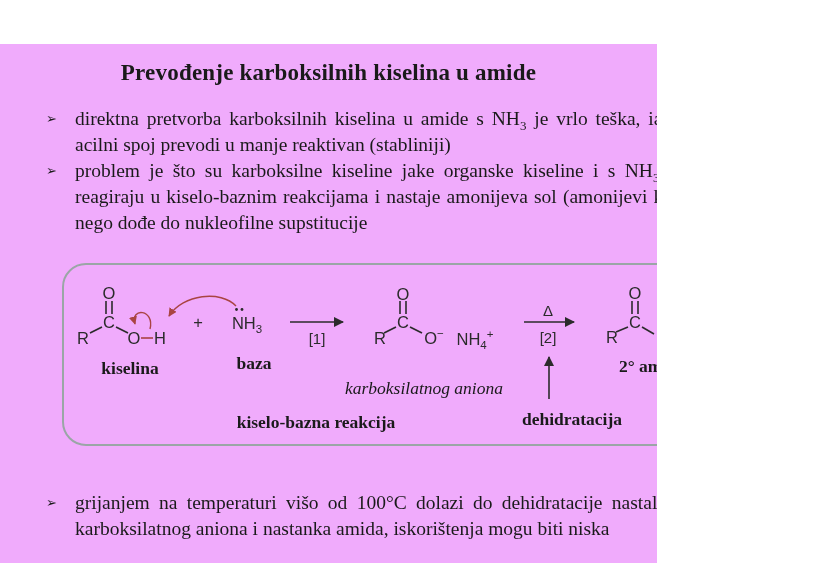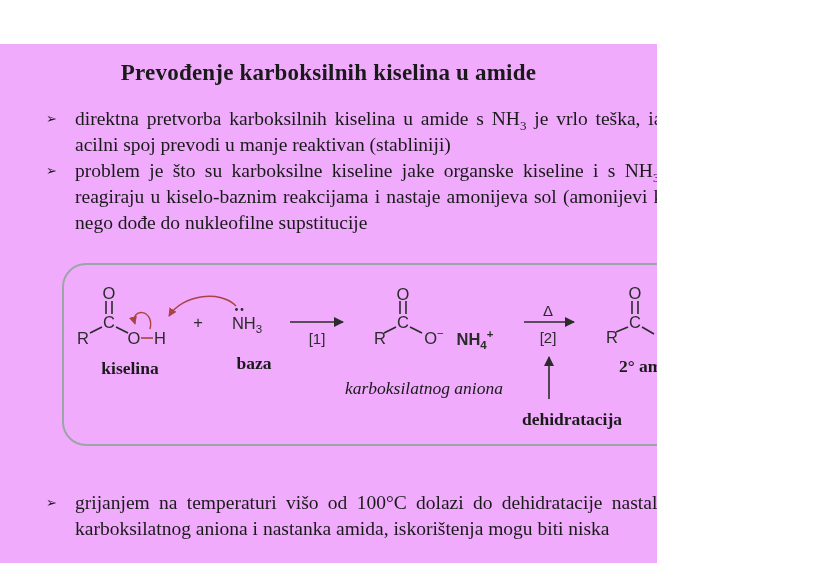--- a/index.html
+++ b/index.html
@@ -103,35 +103,36 @@
 
     <span class="atom" style="left:183px;top:58px;"><span>NH</span><sub>3</sub></span>
     <span class="cap bold" style="left:190px;top:98px;">baza</span>
 
     <span class="step" style="left:253px;top:73px;">[1]</span>
 
     <span class="atom" style="left:339px;top:29px;">O</span>
     <span class="atom" style="left:339px;top:57px;">C</span>
     <span class="atom" style="left:316px;top:73px;">R</span>
     <span class="atom" style="left:370px;top:73px;"><span>O</span><sup>−</sup></span>
-    <span class="atom" style="left:411px;top:74px;font-weight:bold;"><span>NH</span><sub>4</sub><sup>+</sup></span>
+    <span class="atom" style="left:411px;top:74px;"><span>NH</span><sub>4</sub><sup>+</sup></span>
     <span class="cap" style="left:360px;top:123px;font-style:italic;">karboksilatnog aniona</span>
 
     <span class="step" style="left:484px;top:45px;">Δ</span>
     <span class="step" style="left:484px;top:72px;">[2]</span>
 
     <span class="atom" style="left:571px;top:28px;">O</span>
     <span class="atom" style="left:571px;top:57px;">C</span>
     <span class="atom" style="left:548px;top:72px;">R</span>
     <span class="atom" style="left:608px;top:73px;"><span>NH</span><sub>2</sub></span>
     <span class="cap bold" style="left:584px;top:101px;">2° amid</span>
 
     <span class="atom" style="left:656px;top:57px;">+</span>
     <span class="atom" style="left:707px;top:57px;text-align:right;"><span>H</span><sub>2</sub><span>O</span></span>
 
+    <span class="cap bold" style="left:252px;top:157px;">kiselo-bazna reakcija</span>
     <span class="cap bold" style="left:508px;top:154px;">dehidratacija</span>
   </div>
 
   <div class="bullets" style="top:446px;">
     <div class="bullet-item">
       <span class="bullet-marker">➢</span>
       <div class="bullet-text">grijanjem na temperaturi višo od 100°C dolazi do dehidratacije nastale amonijeve soli karboksilatnog aniona i nastanka amida, iskorištenja mogu biti niska</div>
     </div>
   </div>
 

